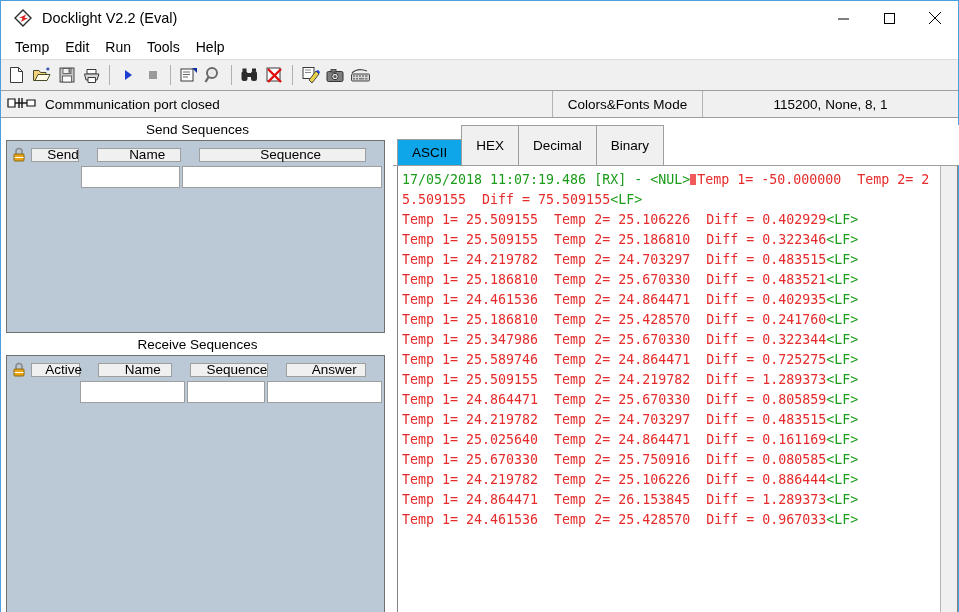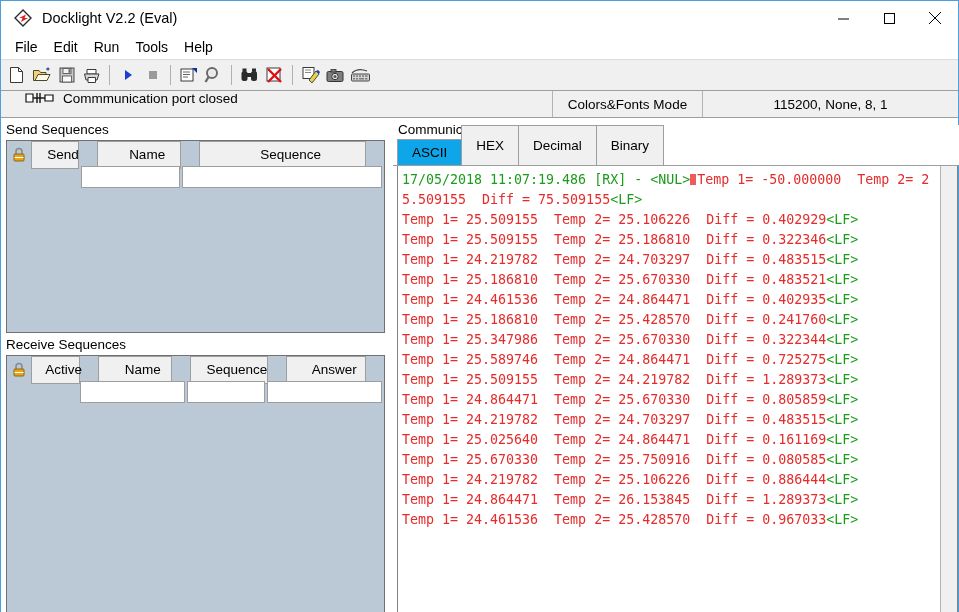--- a/index.html
+++ b/index.html
@@ -102,22 +102,22 @@
     display: flex;
     align-items: stretch;
     background: #f0f0f0;
     border-bottom: 1px solid #9e9e9e;
     font-size: 13.5px;
     color: #000;
   }
   .sb-port {
     flex: 0 0 552px;
     display: flex;
-    align-items: flex-start;
-    padding-left: 24px;
+    align-items: center;
+    padding-left: 6px;
     border-right: 1px solid #b4b4b4;
     box-sizing: border-box;
   }
   .sb-port .lbl { margin-left: 8px; }
   .sb-cell {
     display: flex;
     align-items: center;
     justify-content: center;
     border-right: 1px solid #b4b4b4;
     box-sizing: border-box;
@@ -151,20 +151,21 @@
     display: flex;
     flex-direction: column;
     box-sizing: border-box;
   }
 
   
   .group-label {
     font-size: 13.5px;
     color: #000;
     padding: 4px 0 3px 5px;
+    text-align: center;
   }
 
   
   .seq-panel {
     margin: 0 4px 0 5px;
     border: 1px solid #707070;
     background: #bbc8d6;
     box-sizing: border-box;
     overflow: hidden;
     position: relative;
@@ -184,21 +185,21 @@
     width: 18px; height: 20px;
     flex: none;
     display: flex;
     align-items: center;
     justify-content: center;
     margin-right: 3px;
   }
   .hcell {
     background: #f0f0f0;
     border: 1px solid #9e9e9e;
-    height: 28px;
+    height: 14px;
     display: flex;
     align-items: center;
     justify-content: center;
     font-size: 13.5px;
     color: #000;
     margin-right: 18px;
     box-sizing: border-box;
     white-space: nowrap;
     padding-left: 16px;
   }
@@ -338,21 +339,21 @@
       <div class="wc">
         <svg width="14" height="14" viewBox="0 0 14 14">
             <line x1="1" y1="1" x2="13" y2="13" stroke="#000" stroke-width="1"></line>
             <line x1="13" y1="1" x2="1" y2="13" stroke="#000" stroke-width="1"></line>
           </svg>
       </div>
     </div>
   </div>
 
   <div class="menubar">
-    <div class="menuitem">File</div>
+    <div class="menuitem">Temp</div>
     <div class="menuitem">Edit</div>
     <div class="menuitem">Run</div>
     <div class="menuitem">Tools</div>
     <div class="menuitem">Help</div>
   </div>
 
   <div class="toolbar">
 
     <div class="tb-btn">
       <svg width="17" height="18" viewBox="0 0 17 18">

